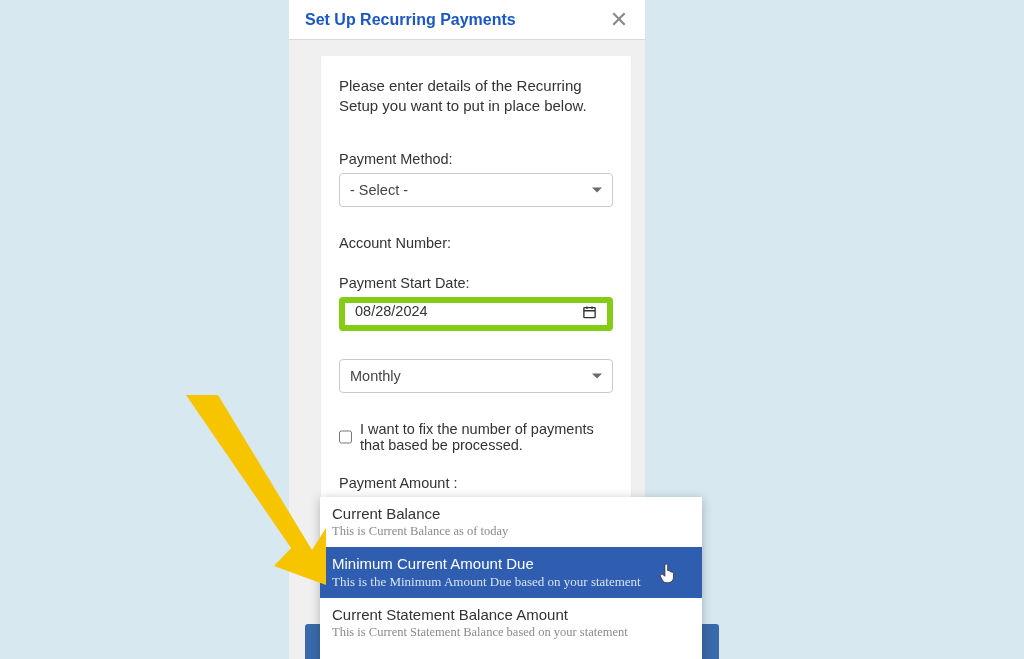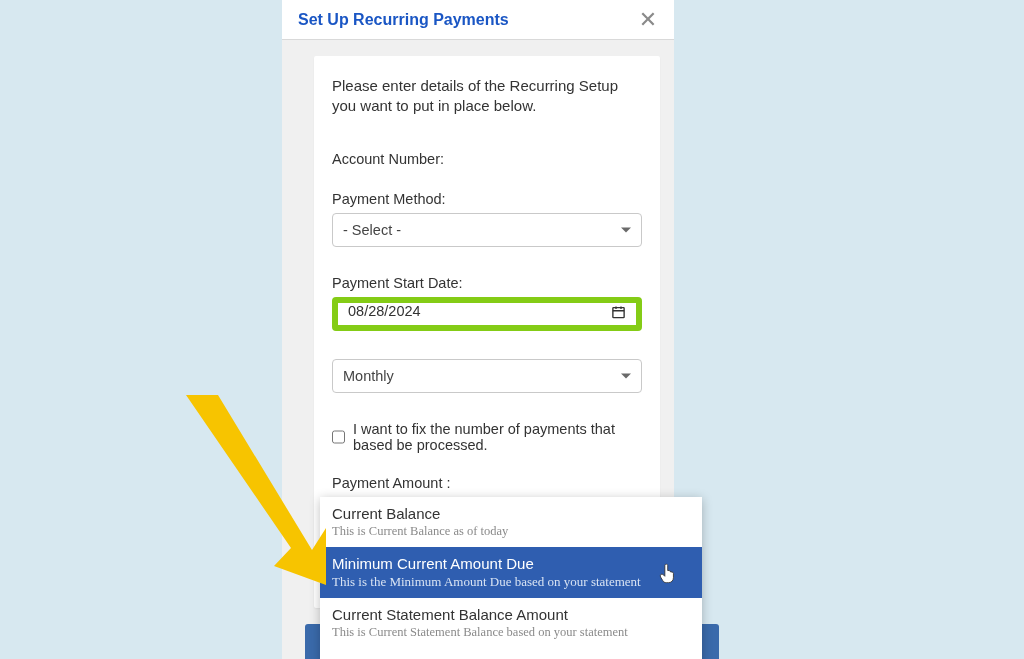--- a/index.html
+++ b/index.html
@@ -6,23 +6,23 @@
   html, body { width: 1024px; height: 659px; overflow: hidden; }
   body {
     background: #d7e8f0;
     font-family: "Segoe UI", "Helvetica Neue", Arial, sans-serif;
     font-size: 14.5px;
     color: #333;
     position: relative;
   }
   .dialog-wrap {
     position: absolute;
-    left: 282px;
+    left: 289px;
     top: 0;
-    width: 392px;
+    width: 356px;
     height: 659px;
     background: #f0f0f0;
   }
   .dialog-header {
     background: #fff;
     border-bottom: 1px solid #d9d9d9;
     height: 40px;
     display: flex;
     align-items: center;
     padding: 0 14px 0 16px;
@@ -206,30 +206,30 @@
 
 <div class="dialog-wrap">
   <div class="dialog-header">
     <div class="dialog-title">Set Up Recurring Payments</div>
     <div class="close-x">✕</div>
   </div>
 
   <div class="card">
     <div class="intro">Please enter details of the Recurring Setup you want to put in place below.</div>
 
-    <div class="field-block">
-      <div class="field-label">Account Number:</div>
-    </div>
-
     <div class="field-block with-input">
       <div class="field-label">Payment Method:</div>
       <div class="select-box">
         <span>- Select -</span>
         <span class="caret"></span>
       </div>
+    </div>
+
+    <div class="field-block">
+      <div class="field-label">Account Number:</div>
     </div>
 
     <div class="field-block with-input">
       <div class="field-label">Payment Start Date:</div>
       <div class="date-box">
         <span>08/28/2024</span>
         <span class="cal">
           <svg width="15" height="15" viewBox="0 0 24 24" fill="none" stroke="#333" stroke-width="2.2">
             <rect x="3" y="5" width="18" height="16" rx="1"></rect>
             <line x1="3" y1="10" x2="21" y2="10"></line>

